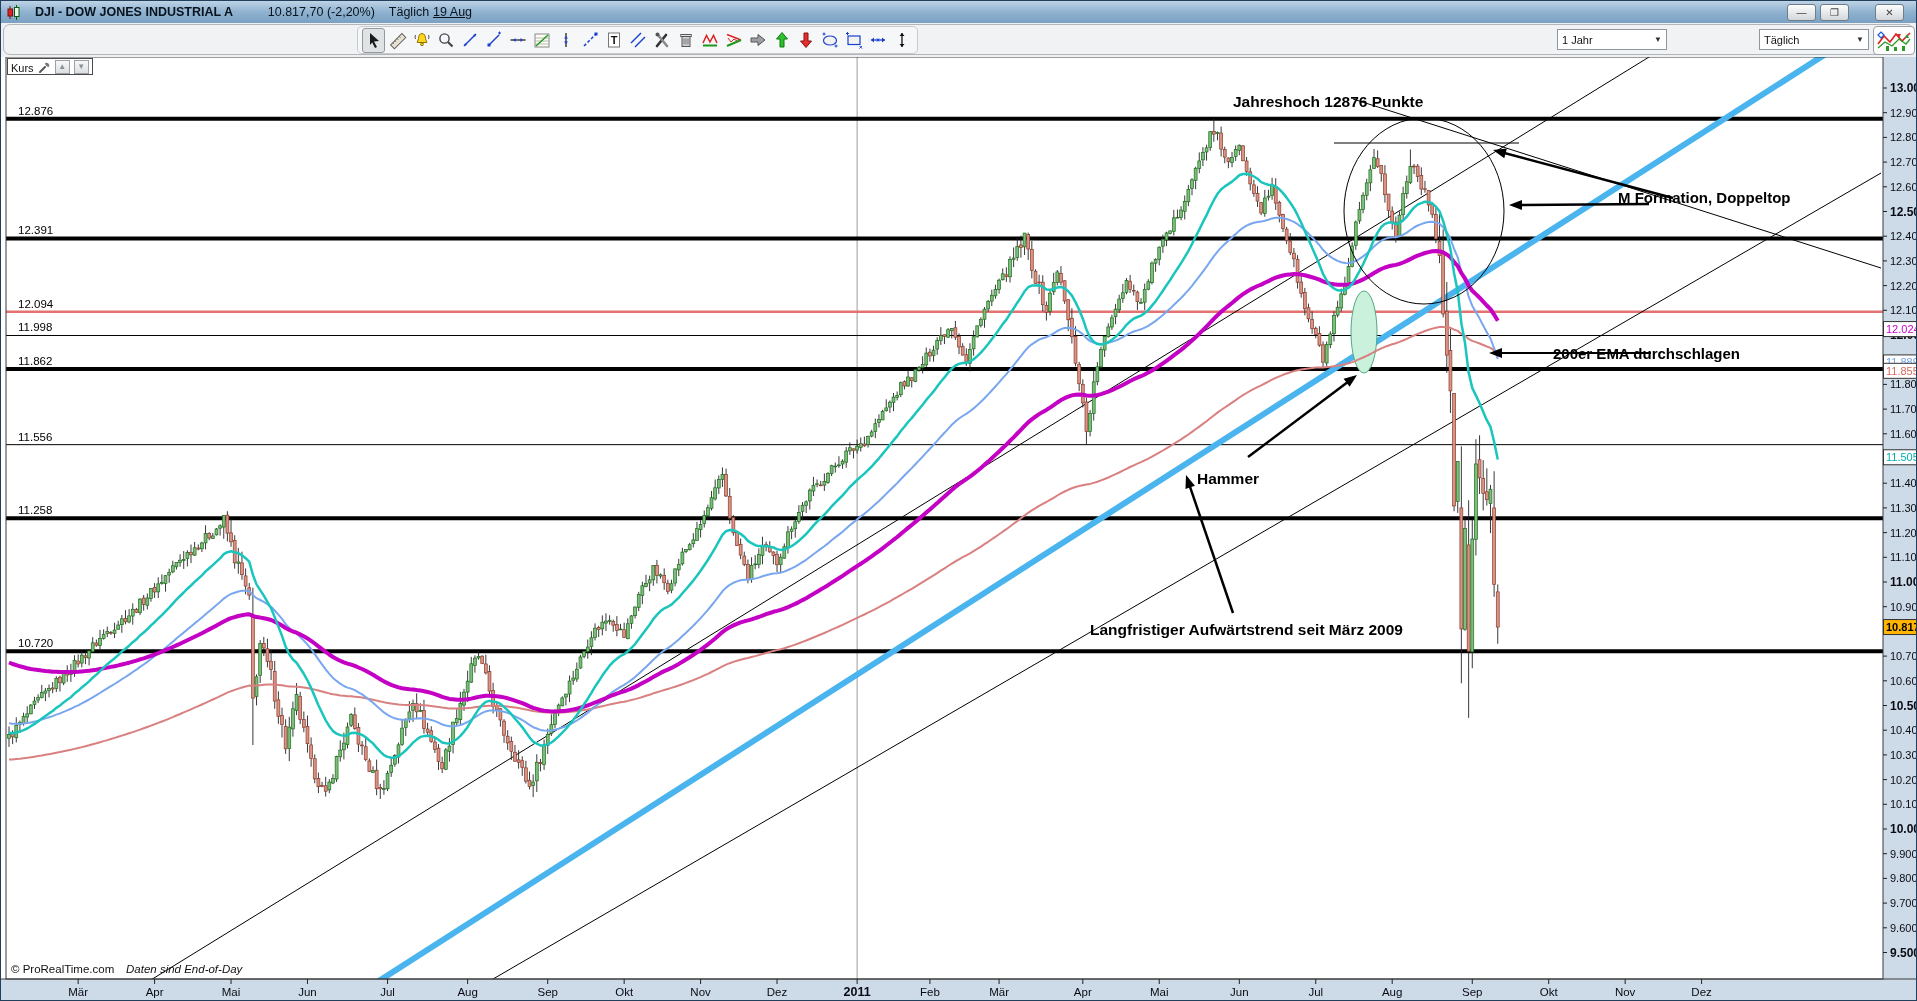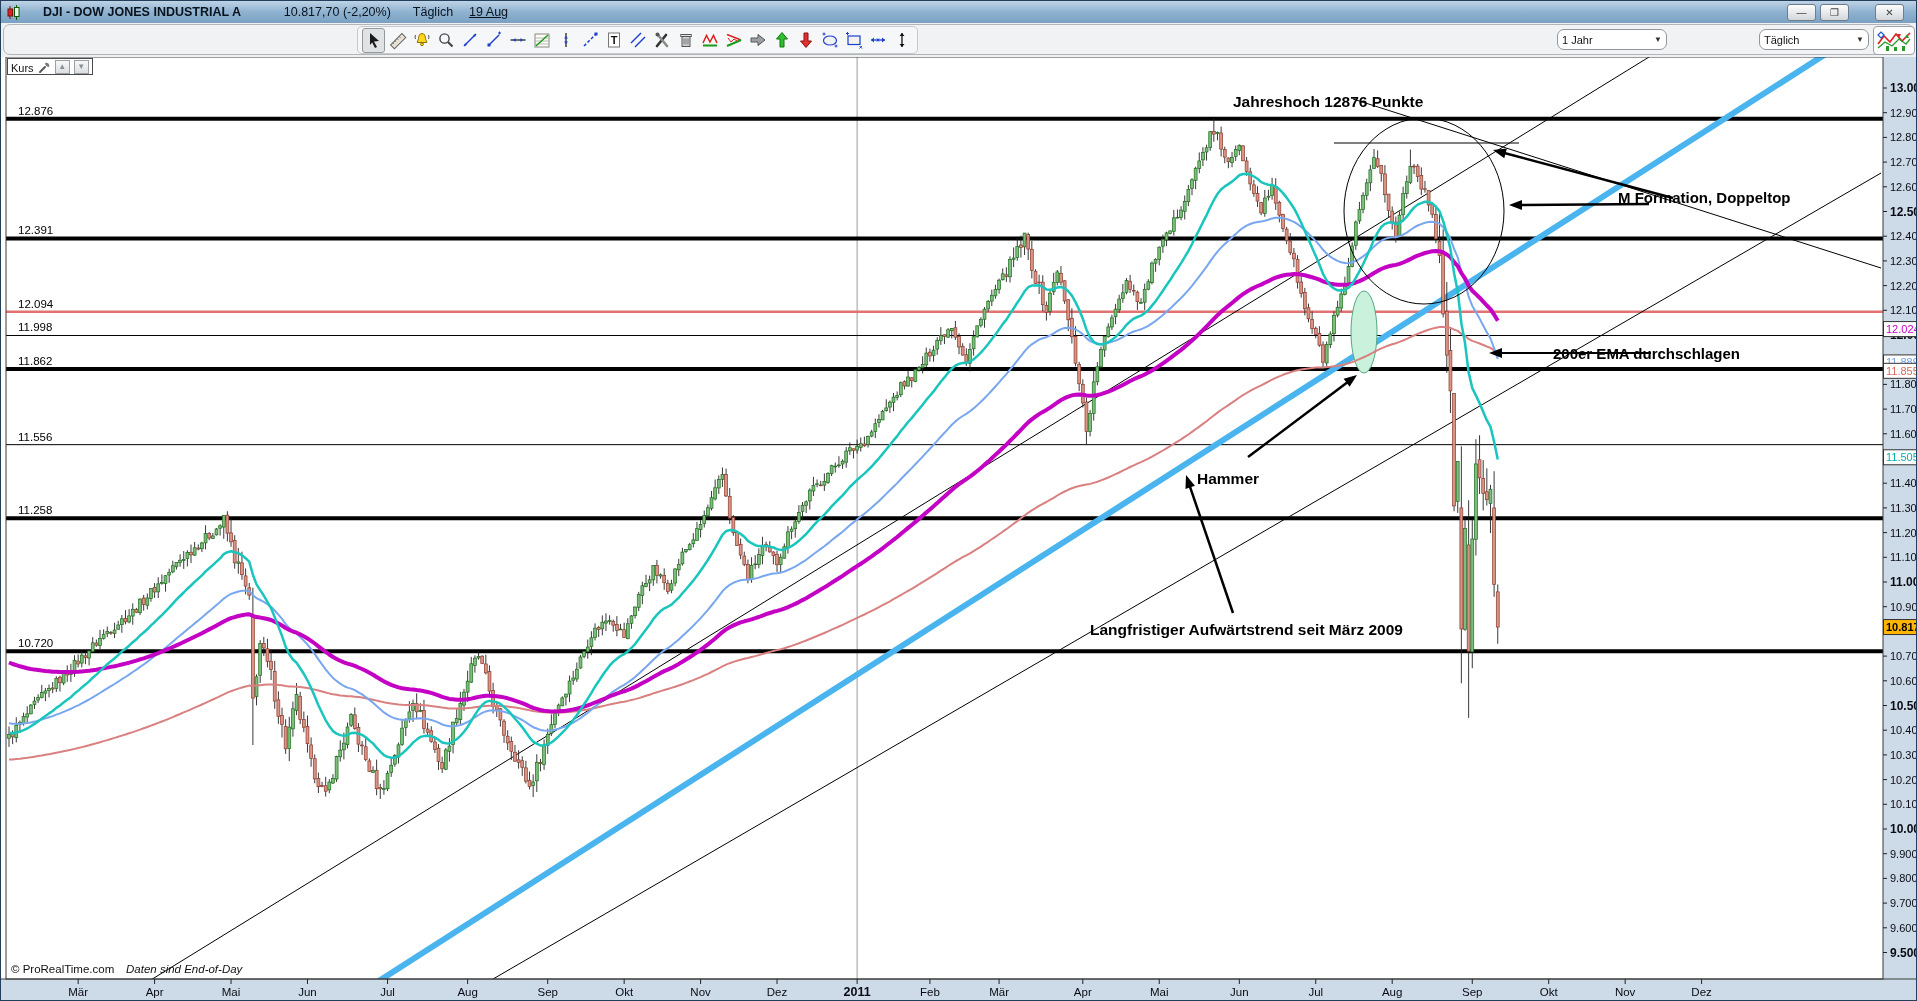--- a/index.html
+++ b/index.html
@@ -1,35 +1,35 @@
 <!DOCTYPE html>
 <html><head>
 <meta charset="utf-8">
 <style>
   html,body{margin:0;padding:0;background:#6b6b6b;font-family:"Liberation Sans",sans-serif;}
   #window{position:relative;width:1917px;height:1001px;background:#ffffff;overflow:hidden;border:1px solid #22405c;box-sizing:border-box;}
   
   #titlebar{position:absolute;top:0;left:0;right:0;height:22px;
     background:linear-gradient(#bed3e6,#8fb2d0 50%,#7aa0c2);
     display:flex;align-items:center;font-size:12.5px;color:#09131d;z-index:30;}
-  #titlebar .tspan{margin-left:22px;white-space:pre;}
+  #titlebar .tspan{margin-left:14px;white-space:pre;}
   #title-icon{margin-left:5px;display:inline-flex;}
   #win-buttons{position:absolute;right:12px;top:3px;display:flex;gap:4px;}
   .winbtn{width:27px;height:15px;border:1px solid #6f7d8a;border-radius:3px;
     background:linear-gradient(#fdfdfd,#d2d7db);display:flex;align-items:center;justify-content:center;
     font-size:10px;color:#444;line-height:1;}
   .winbtn.close{margin-left:22px;}
   
   #toolbar{position:absolute;top:22px;left:0;right:0;height:34px;background:#eef0f1;z-index:29;}
   #toolbar .tb-panel{position:absolute;top:1px;left:2px;right:2px;bottom:2px;border:1px solid #b2b6ba;border-radius:7px;background:#f1f2f3;}
   #tool-icons{position:absolute;top:3px;left:356px;height:26px;display:flex;align-items:center;gap:1px;
     border:1px solid #c7cacd;border-radius:5px;background:#f6f7f8;padding:0 4px;}
   .tool{width:21px;height:23px;display:flex;align-items:center;justify-content:center;border:1px solid transparent;border-radius:3px;}
   .tool.selected{background:#e0e3e5;border-color:#96999c;}
-  .combo{position:absolute;top:6px;height:19px;width:100px;background:#fff;border:1px solid #8f979e;border-radius:7px;
+  .combo{position:absolute;top:6px;height:19px;width:100px;background:#fff;border:1px solid #8f979e;border-radius:0;
     font-size:11px;display:flex;align-items:center;padding:0 4px;color:#111;justify-content:space-between;}
   .combo .arrow{font-size:8px;color:#333;}
   #combo-range{left:1556px;}
   #combo-period{left:1758px;}
   #chart-style-btn{position:absolute;top:3px;left:1872px;width:40px;height:27px;border:1px solid #9aa0a5;border-radius:4px;
     background:#fdfdfd;display:flex;align-items:center;justify-content:center;}
   
   #kurs-chip{position:absolute;top:57px;left:6px;z-index:20;background:#ffffff;border:1px solid #4a4a4a;
     display:flex;align-items:flex-end;height:15px;padding:0 3px;font-size:11px;color:#111;gap:4px;}
   .mini-btn{width:13px;height:12px;border:1px solid #9aa0a5;background:linear-gradient(#f8f8f8,#dcdfe2);
@@ -1073,21 +1073,21 @@
         <rect x="2" y="4" width="4.5" height="7" fill="#d22" stroke="#7a1010" stroke-width="1"></rect>
         <line x1="10.5" y1="0" x2="10.5" y2="15" stroke="#0a5c0a" stroke-width="1"></line>
         <rect x="8.5" y="2.5" width="4.5" height="9" fill="#eaffea" stroke="#0a5c0a" stroke-width="1"></rect>
       </svg>
     </span>
     <span class="tspan" style="font-weight:bold;">DJI - DOW JONES INDUSTRIAL A</span>
     <span class="tspan">
       <span>10.817,70</span>&nbsp;<span>(-2,20%)</span>
     </span>
     <span class="tspan">Täglich</span>
-    <span class="tspan" style="margin-left:16px;text-decoration:underline;">19 Aug</span>
+    <span class="tspan" style="margin-left:4px;text-decoration:underline;">19 Aug</span>
     <div id="win-buttons">
       <div class="winbtn">—</div>
       <div class="winbtn">❐</div>
       <div class="winbtn close">✕</div>
     </div>
   </div>
 
   <div id="toolbar">
     <div class="tb-panel"></div>
     <div id="tool-icons">

